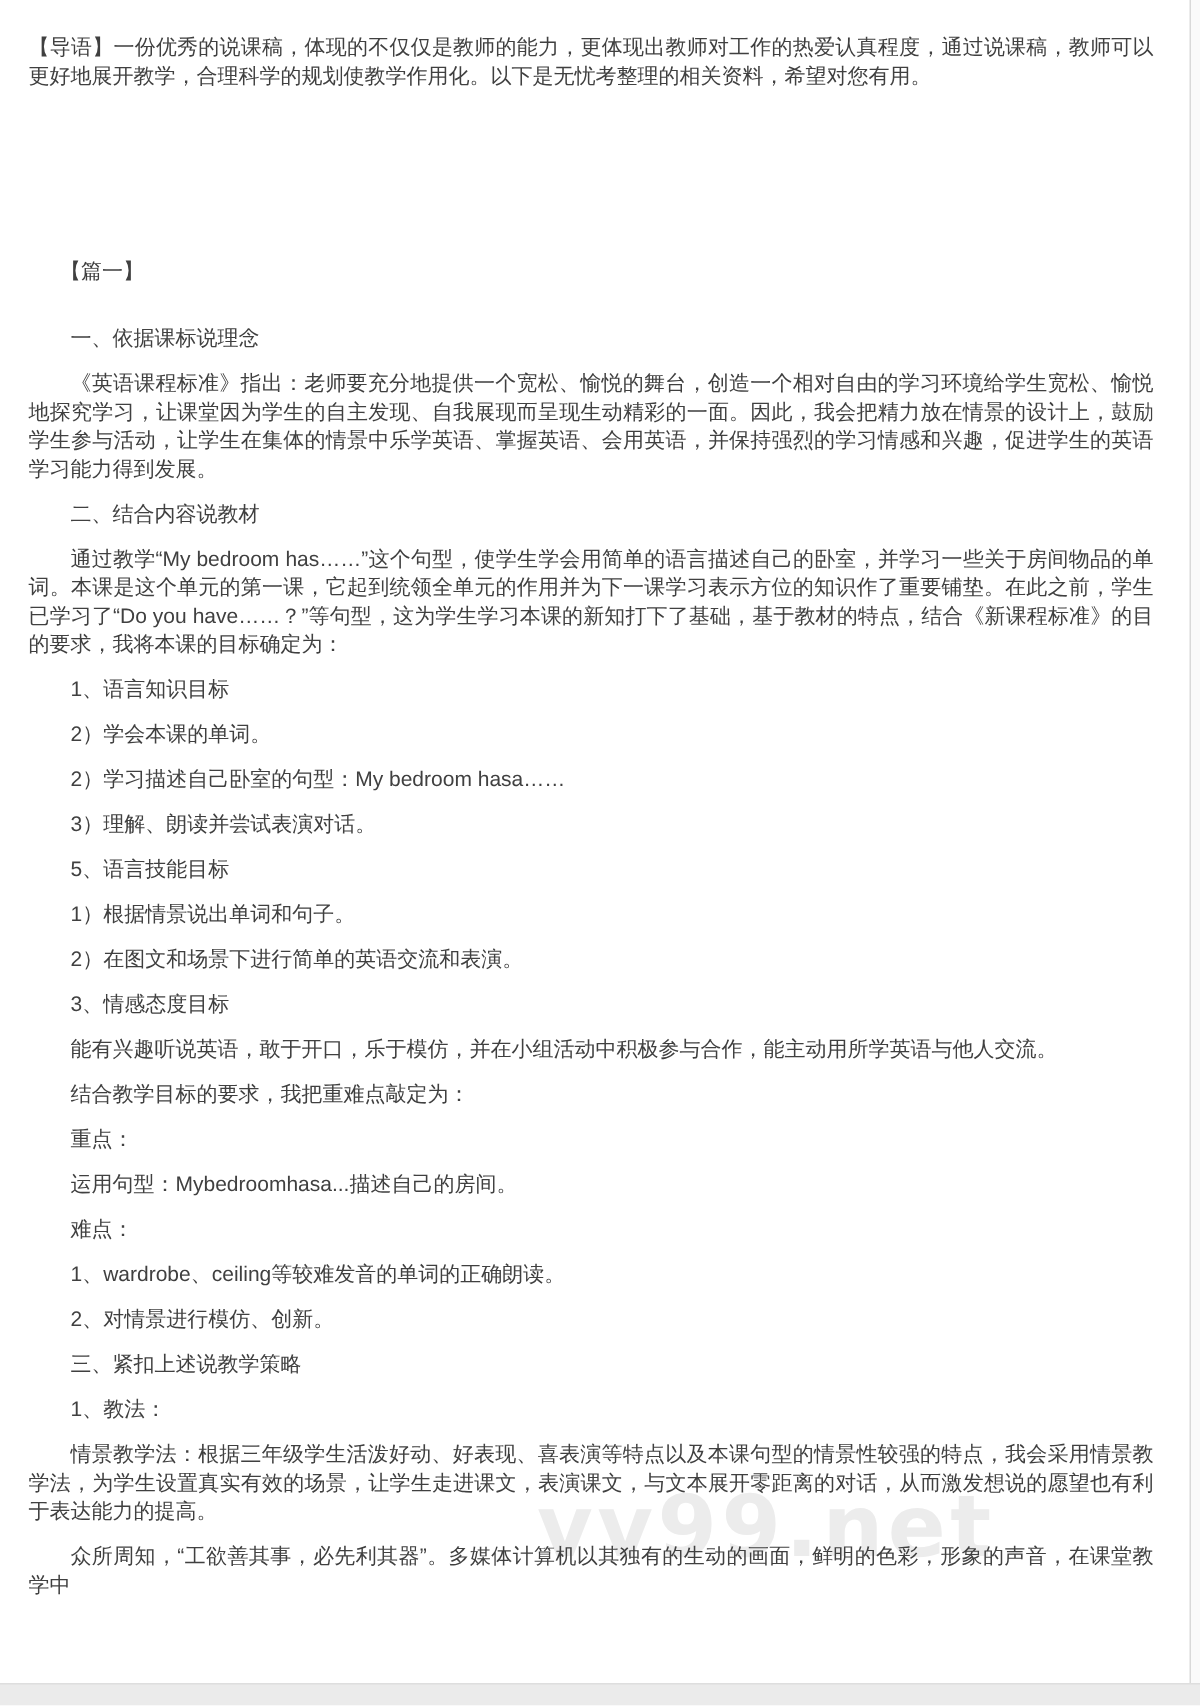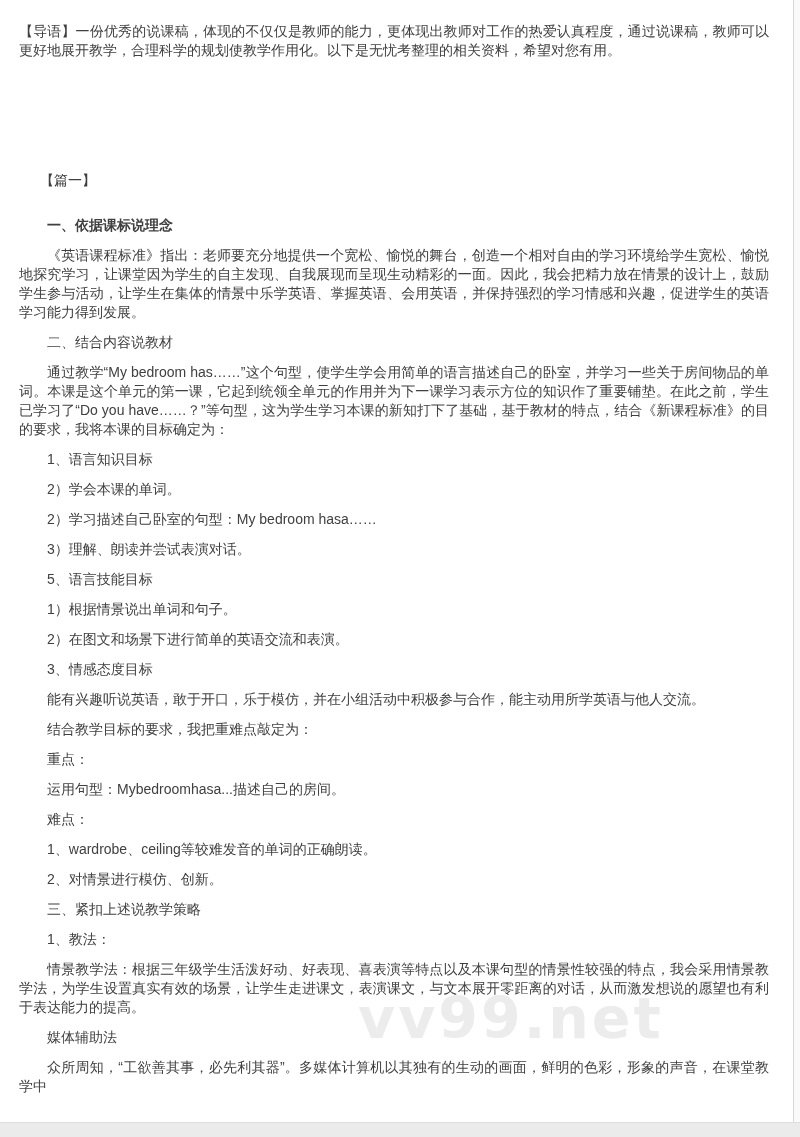--- a/index.html
+++ b/index.html
@@ -36,21 +36,21 @@
   .content p {
     margin: 0 0 11px 0;
     font-size: 14px;
     line-height: 19px;
     color: #404040;
     text-align: justify;
     text-indent: 2em;
   }
   .content p.noindent { text-indent: 0; }
   .content p.gap-xl { margin-top: 111px; margin-left: 21px; }
-  .content p.gap-md { margin-top: 26px; font-weight: bold; }
+  .content p.gap-md { margin-top: 26px; }
   .watermark {
     position: absolute;
     left: 358px;
     top: 985px;
     z-index: 0;
     font-family: "DejaVu Sans", sans-serif;
     font-weight: bold;
     font-size: 57px;
     letter-spacing: 3px;
     color: #ececec;
@@ -94,19 +94,18 @@
       <p>能有兴趣听说英语，敢于开口，乐于模仿，并在小组活动中积极参与合作，能主动用所学英语与他人交流。</p>
       <p>结合教学目标的要求，我把重难点敲定为：</p>
       <p>重点：</p>
       <p>运用句型：Mybedroomhasa...描述自己的房间。</p>
       <p>难点：</p>
       <p>1、wardrobe、ceiling等较难发音的单词的正确朗读。</p>
       <p>2、对情景进行模仿、创新。</p>
       <p>三、紧扣上述说教学策略</p>
       <p>1、教法：</p>
       <p>情景教学法：根据三年级学生活泼好动、好表现、喜表演等特点以及本课句型的情景性较强的特点，我会采用情景教学法，为学生设置真实有效的场景，让学生走进课文，表演课文，与文本展开零距离的对话，从而激发想说的愿望也有利于表达能力的提高。</p>
-      <p>媒体辅助法</p>
       <p>众所周知，“工欲善其事，必先利其器”。多媒体计算机以其独有的生动的画面，鲜明的色彩，形象的声音，在课堂教学中</p>
     </div>
   </div>
 
   <div class="footer-strip"></div>
 </div>
 
 </body></html>

